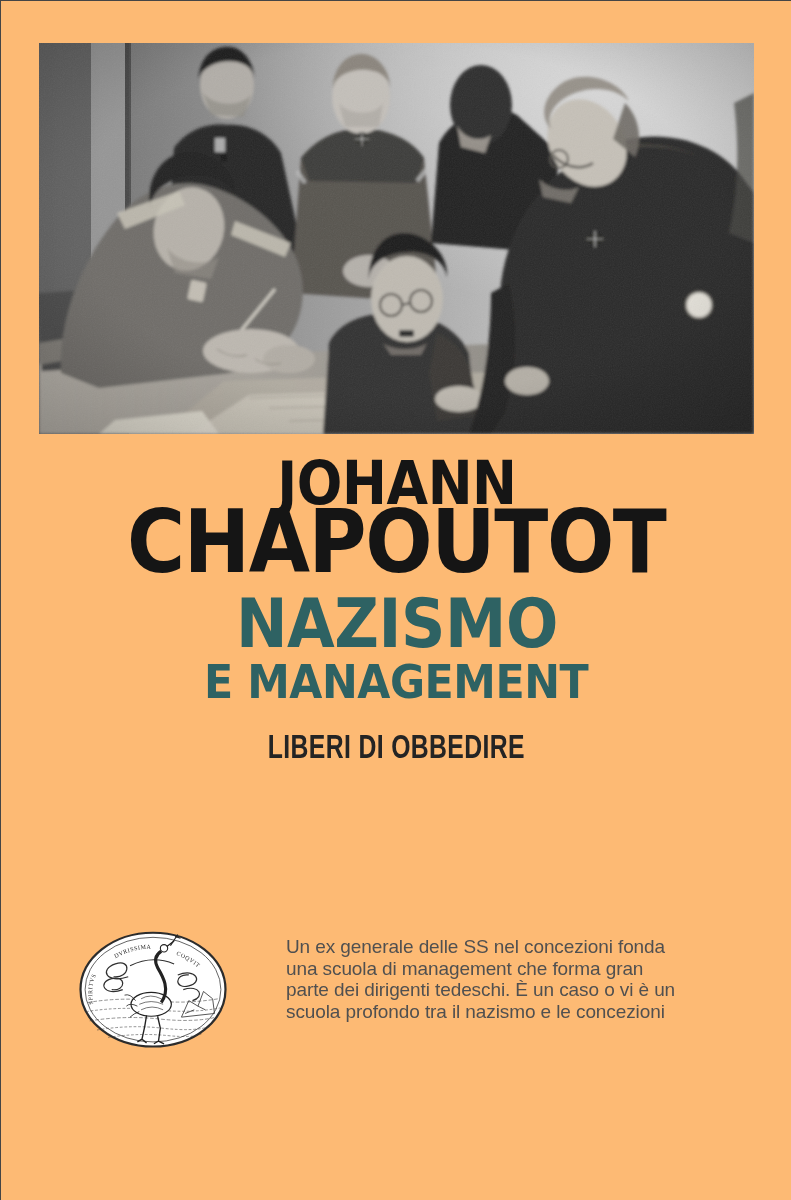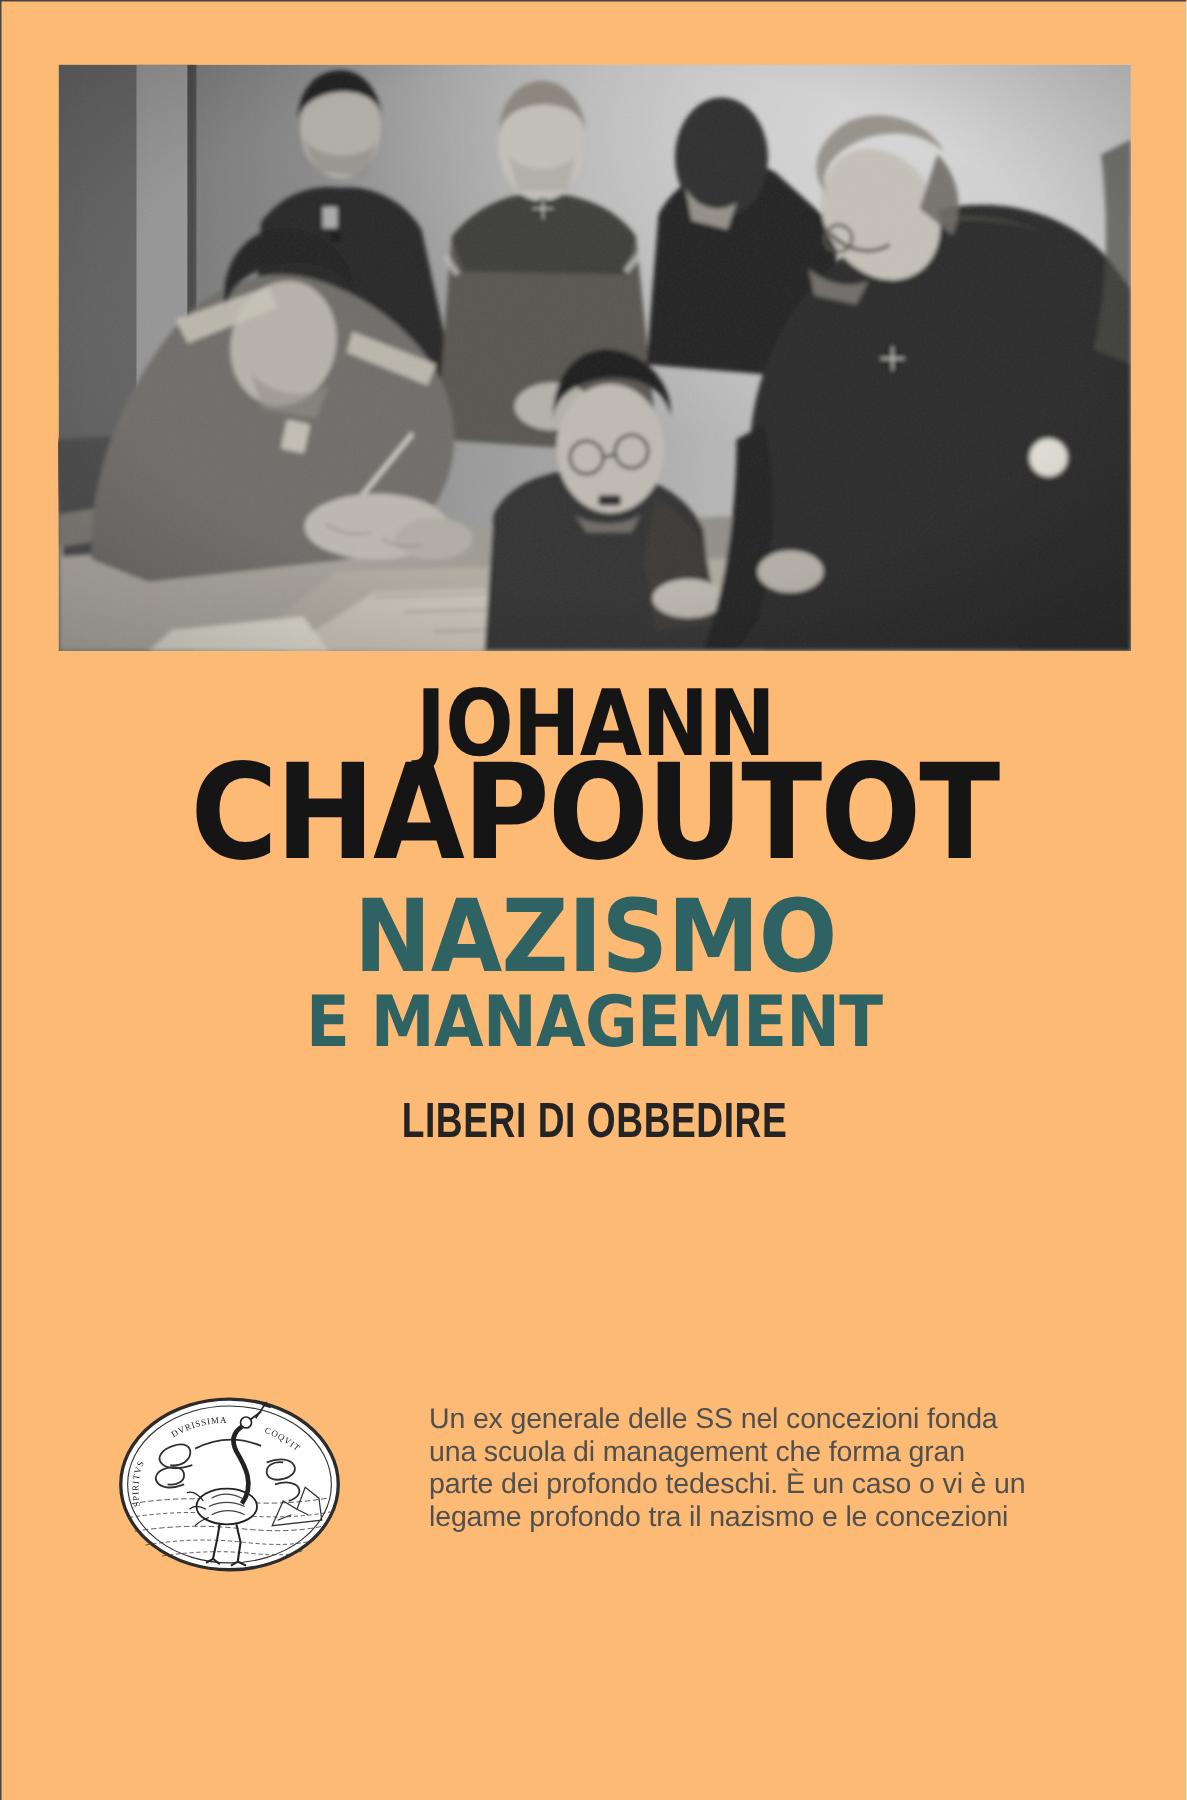--- a/index.html
+++ b/index.html
@@ -233,17 +233,17 @@
         <text><textPath href="#mottoL">SPIRITVS</textPath></text>
         <text><textPath href="#mottoT">DVRISSIMA</textPath></text>
         <text><textPath href="#mottoR">COQVIT</textPath></text>
       </g>
     </svg>
   </div>
 
   <div class="blurb">
     <div>Un ex generale delle SS nel concezioni fonda</div>
     <div>una scuola di management che forma gran</div>
-    <div>parte dei profondo tedeschi. È un caso o vi è un</div>
-    <div>legame profondo tra il nazismo e le concezioni</div>
+    <div>parte dei dirigenti tedeschi. È un caso o vi è un</div>
+    <div>scuola profondo tra il nazismo e le concezioni</div>
   </div>
 
 </div>
 
 </body></html>

